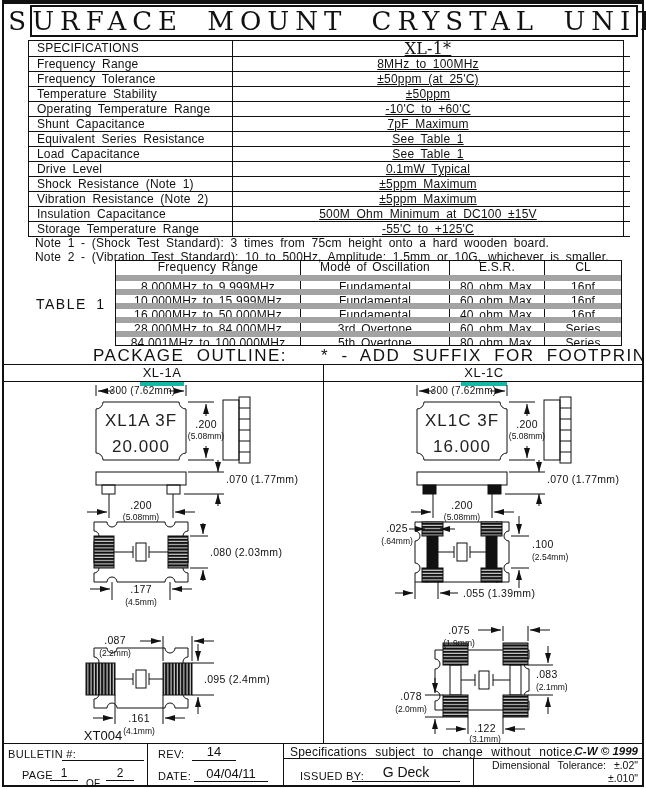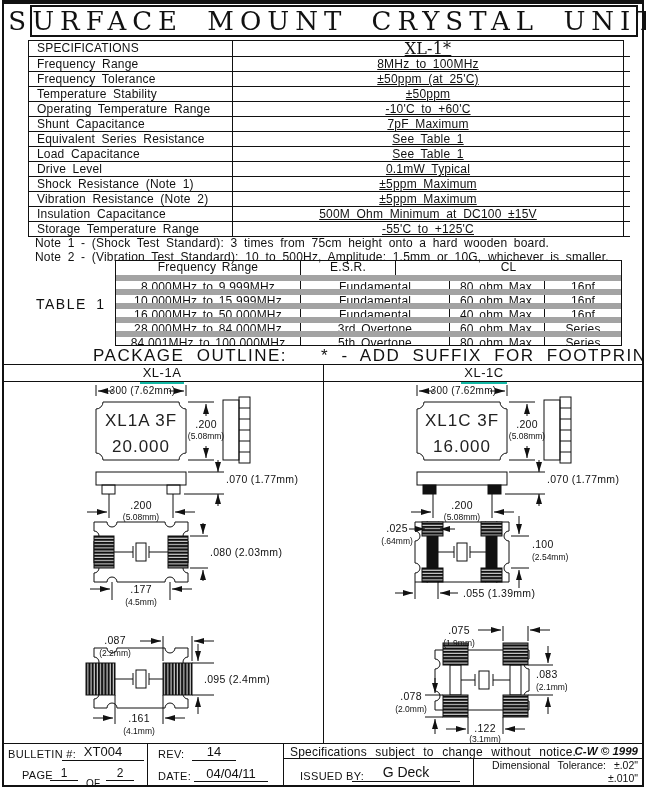--- a/index.html
+++ b/index.html
@@ -43,21 +43,21 @@
   .t1-cell{box-sizing:border-box;text-align:center;font-size:12px;line-height:13px;letter-spacing:0.2px;word-spacing:2px;white-space:nowrap;overflow:hidden;}
   .t1-c0{width:185px;border-right:1px solid #111;}
   .t1-c1{width:149px;border-right:1px solid #111;}
   .t1-c2{width:95px;border-right:1px solid #111;text-align:left;padding-left:10px;}
   .t1-c3{flex:1;}
 
   
   .pkg-heading{position:absolute;left:93px;top:346px;display:flex;gap:34px;
     font-size:17px;letter-spacing:1.5px;word-spacing:6px;white-space:nowrap;}
   .pkg-col-label{position:absolute;top:365px;width:200px;text-align:center;font-size:13px;letter-spacing:0.5px;}
-  .pkg-col-label span{border-bottom:3px solid #14b8a6;padding:0 3px 1px 3px;margin-top:38px;}
+  .pkg-col-label span{border-bottom:5px solid #14b8a6;padding:0 3px 1px 3px;margin-top:38px;}
 
   .pkg-svg{position:absolute;top:382px;}
   svg g.ln{stroke:#111;stroke-width:1;fill:none;}
   svg g.tx{fill:#111;stroke:none;font-family:"Liberation Sans",sans-serif;}
   svg text.marking{font-size:17px;letter-spacing:1px;fill:#222;}
   svg text.dim{font-size:10.5px;letter-spacing:0.3px;}
   svg text.dimmm{font-size:8.5px;}
 
   
   .f-label{position:absolute;font-size:11px;letter-spacing:0.3px;white-space:nowrap;}
@@ -131,20 +131,21 @@
     </div>
 </div>
 
 <div class="note-line" style="top:236px">Note 1 - (Shock Test Standard): 3 times from 75cm height onto a hard wooden board.</div>
 <div class="note-line" style="top:250px">Note 2 - (Vibration Test Standard): 10 to 500Hz, Amplitude: 1.5mm or 10G, whichever is smaller.</div>
 
 <div class="table1-label">TABLE 1</div>
 <div class="table1">
   <div class="t1-row">
     <div class="t1-cell t1-c0">Frequency Range</div>
+    <div class="t1-cell t1-c1">Mode of Oscillation</div>
     <div class="t1-cell t1-c2" style="text-align:center;padding-left:0">E.S.R.</div>
     <div class="t1-cell t1-c3">CL</div>
   </div>
   <div class="t1-row">
     <div class="t1-cell t1-c0">8.000MHz to 9.999MHz</div>
     <div class="t1-cell t1-c1">Fundamental</div>
     <div class="t1-cell t1-c2">80 ohm Max</div>
     <div class="t1-cell t1-c3">16pf</div>
   </div>
   <div class="t1-row">
@@ -441,21 +442,21 @@
   </g>
 </svg>
 
 <div class="hline" style="left:2px;top:743px;width:641px"></div>
 <div class="vline" style="left:147px;top:743px;height:44px"></div>
 <div class="vline" style="left:283px;top:743px;height:44px"></div>
 <div class="hline" style="left:283px;top:758px;width:360px"></div>
 <div class="vline" style="left:473px;top:758px;height:29px"></div>
 
 <div class="f-label" style="left:8px;top:748px">BULLETIN #:</div>
-<div class="f-value" style="left:62px;top:744px;width:82px">XT004</div>
+<div class="f-value" style="left:62px;top:728px;width:82px">XT004</div>
 <div class="hline" style="left:62px;top:760px;width:82px"></div>
 
 <div class="f-label" style="left:22px;top:769px">PAGE</div>
 <div class="f-value" style="left:50px;top:766px;width:28px;font-size:12px">1</div>
 <div class="hline" style="left:50px;top:780px;width:28px"></div>
 <div class="f-label" style="left:86px;top:778px;font-size:10px">OF</div>
 <div class="f-value" style="left:106px;top:766px;width:28px;font-size:12px">2</div>
 <div class="hline" style="left:106px;top:780px;width:28px"></div>
 
 <div class="f-label" style="left:158px;top:748px">REV:</div>

